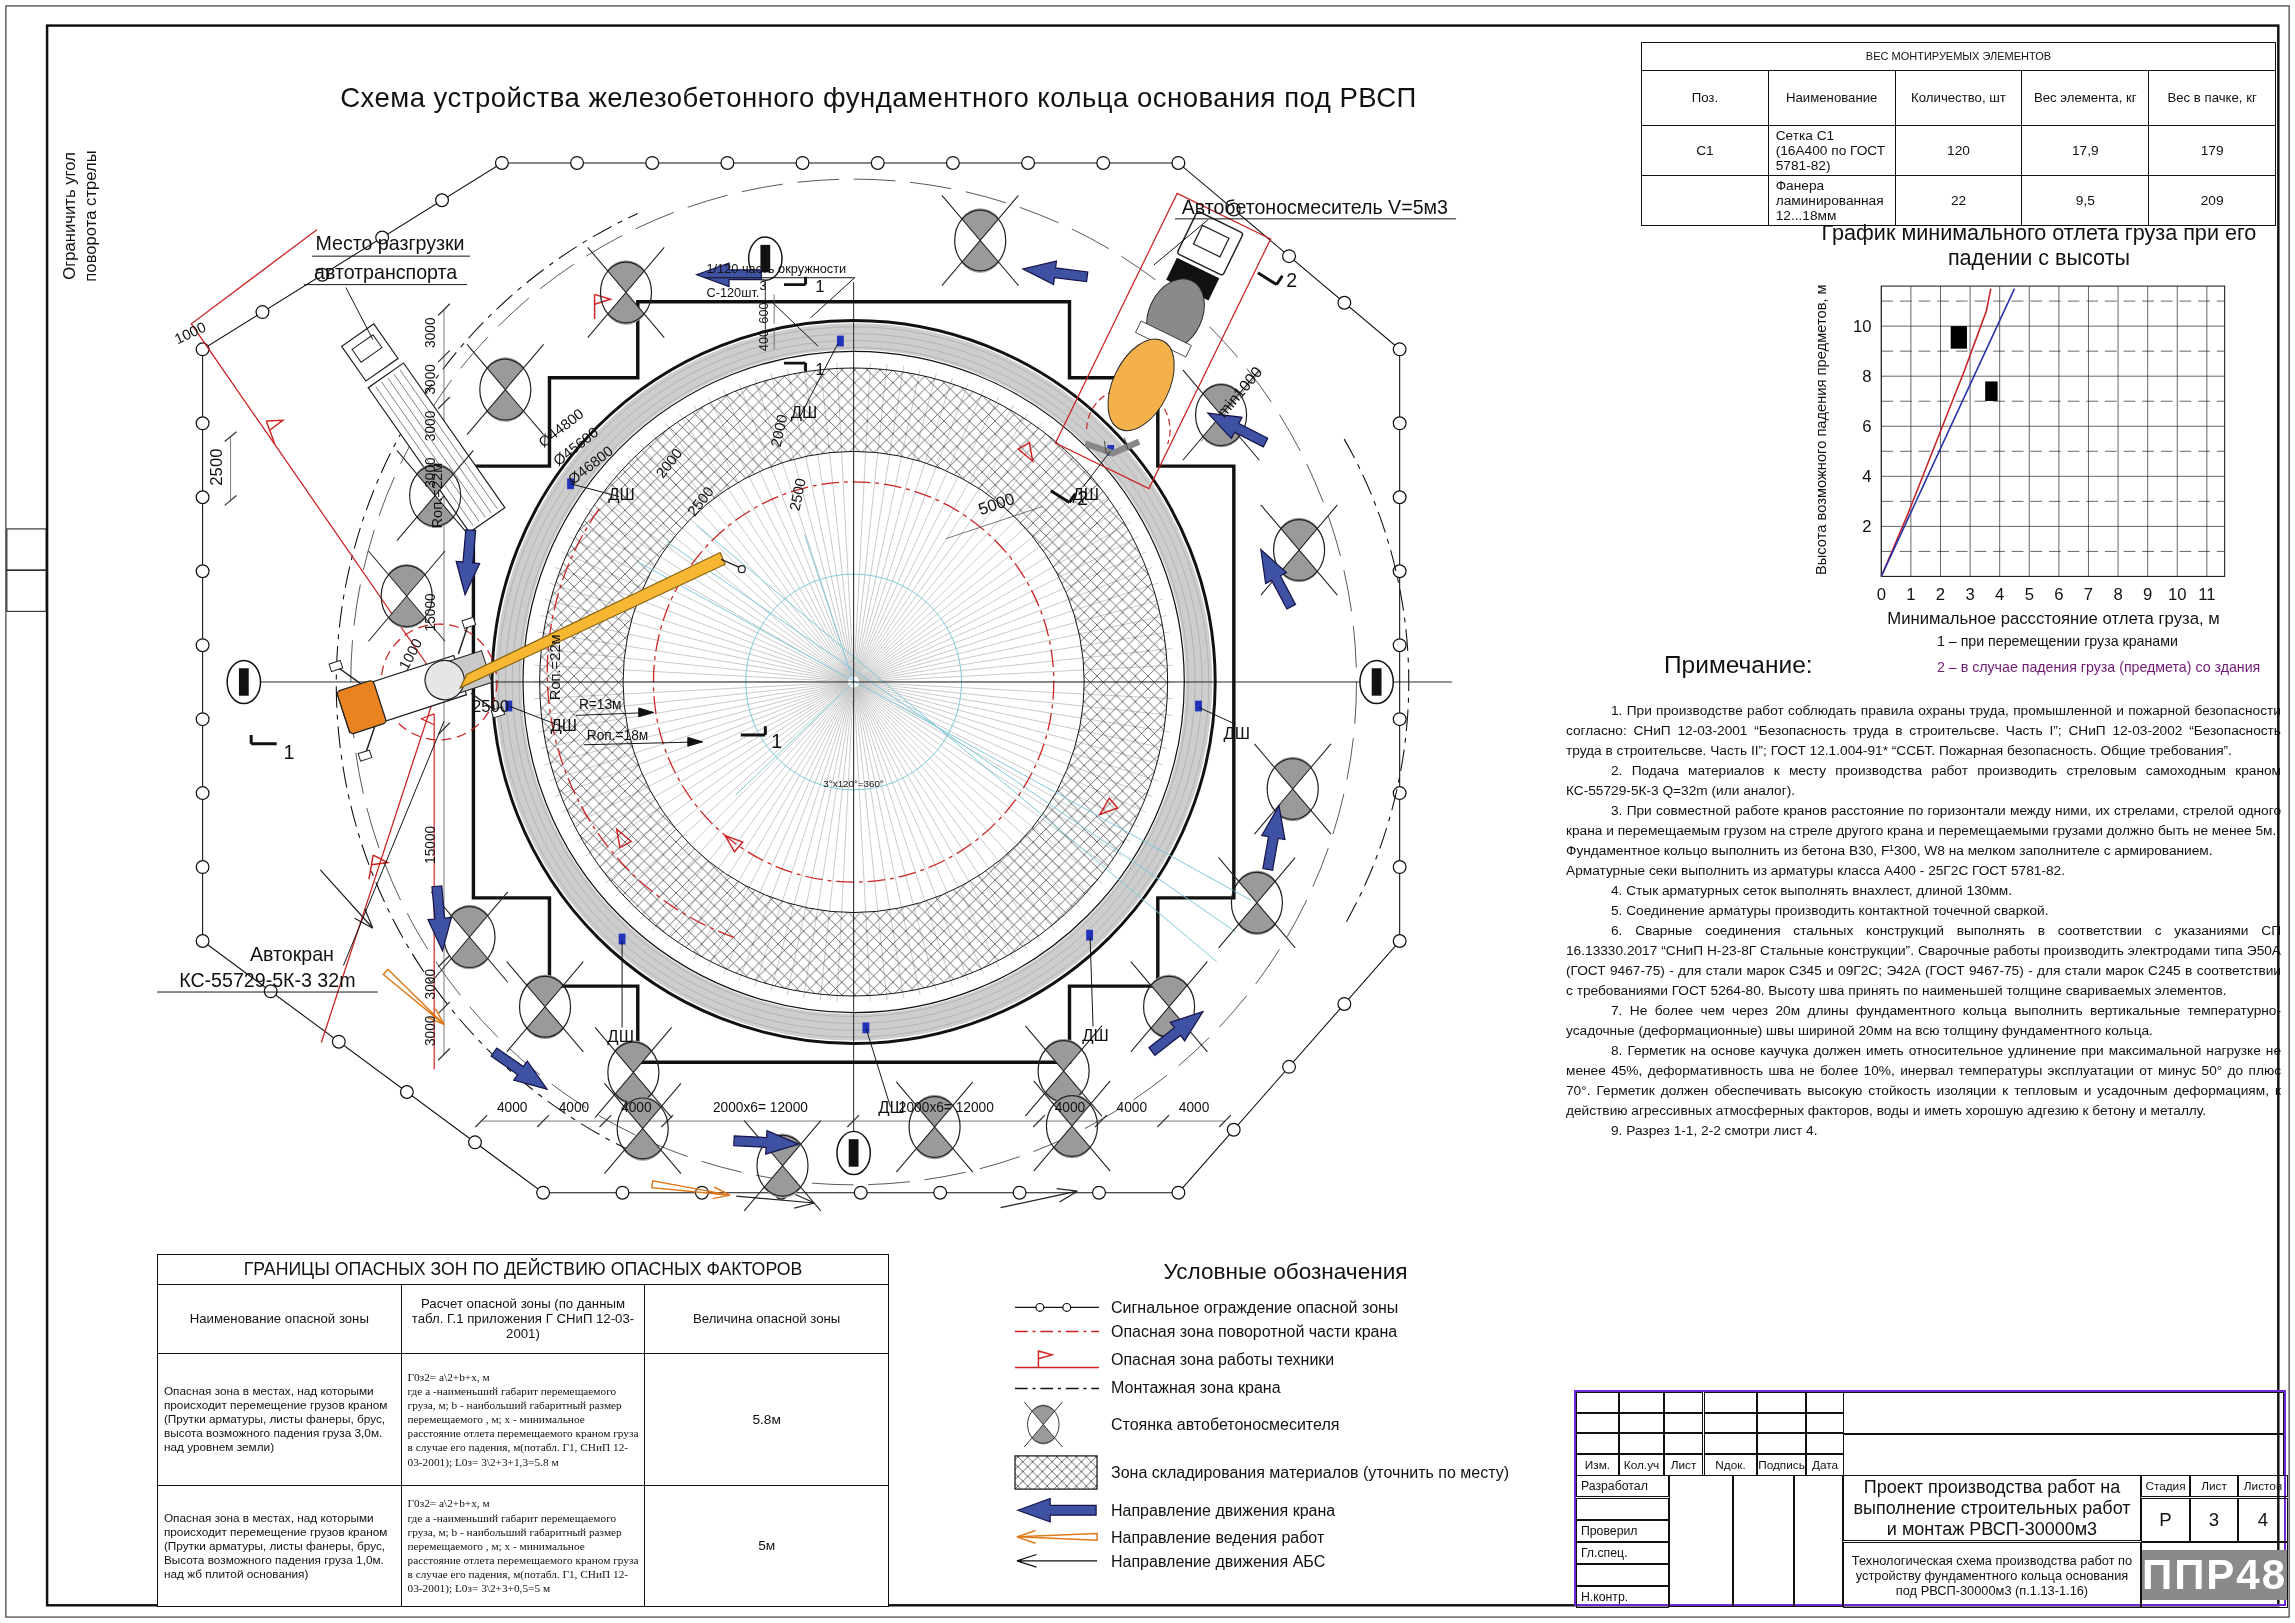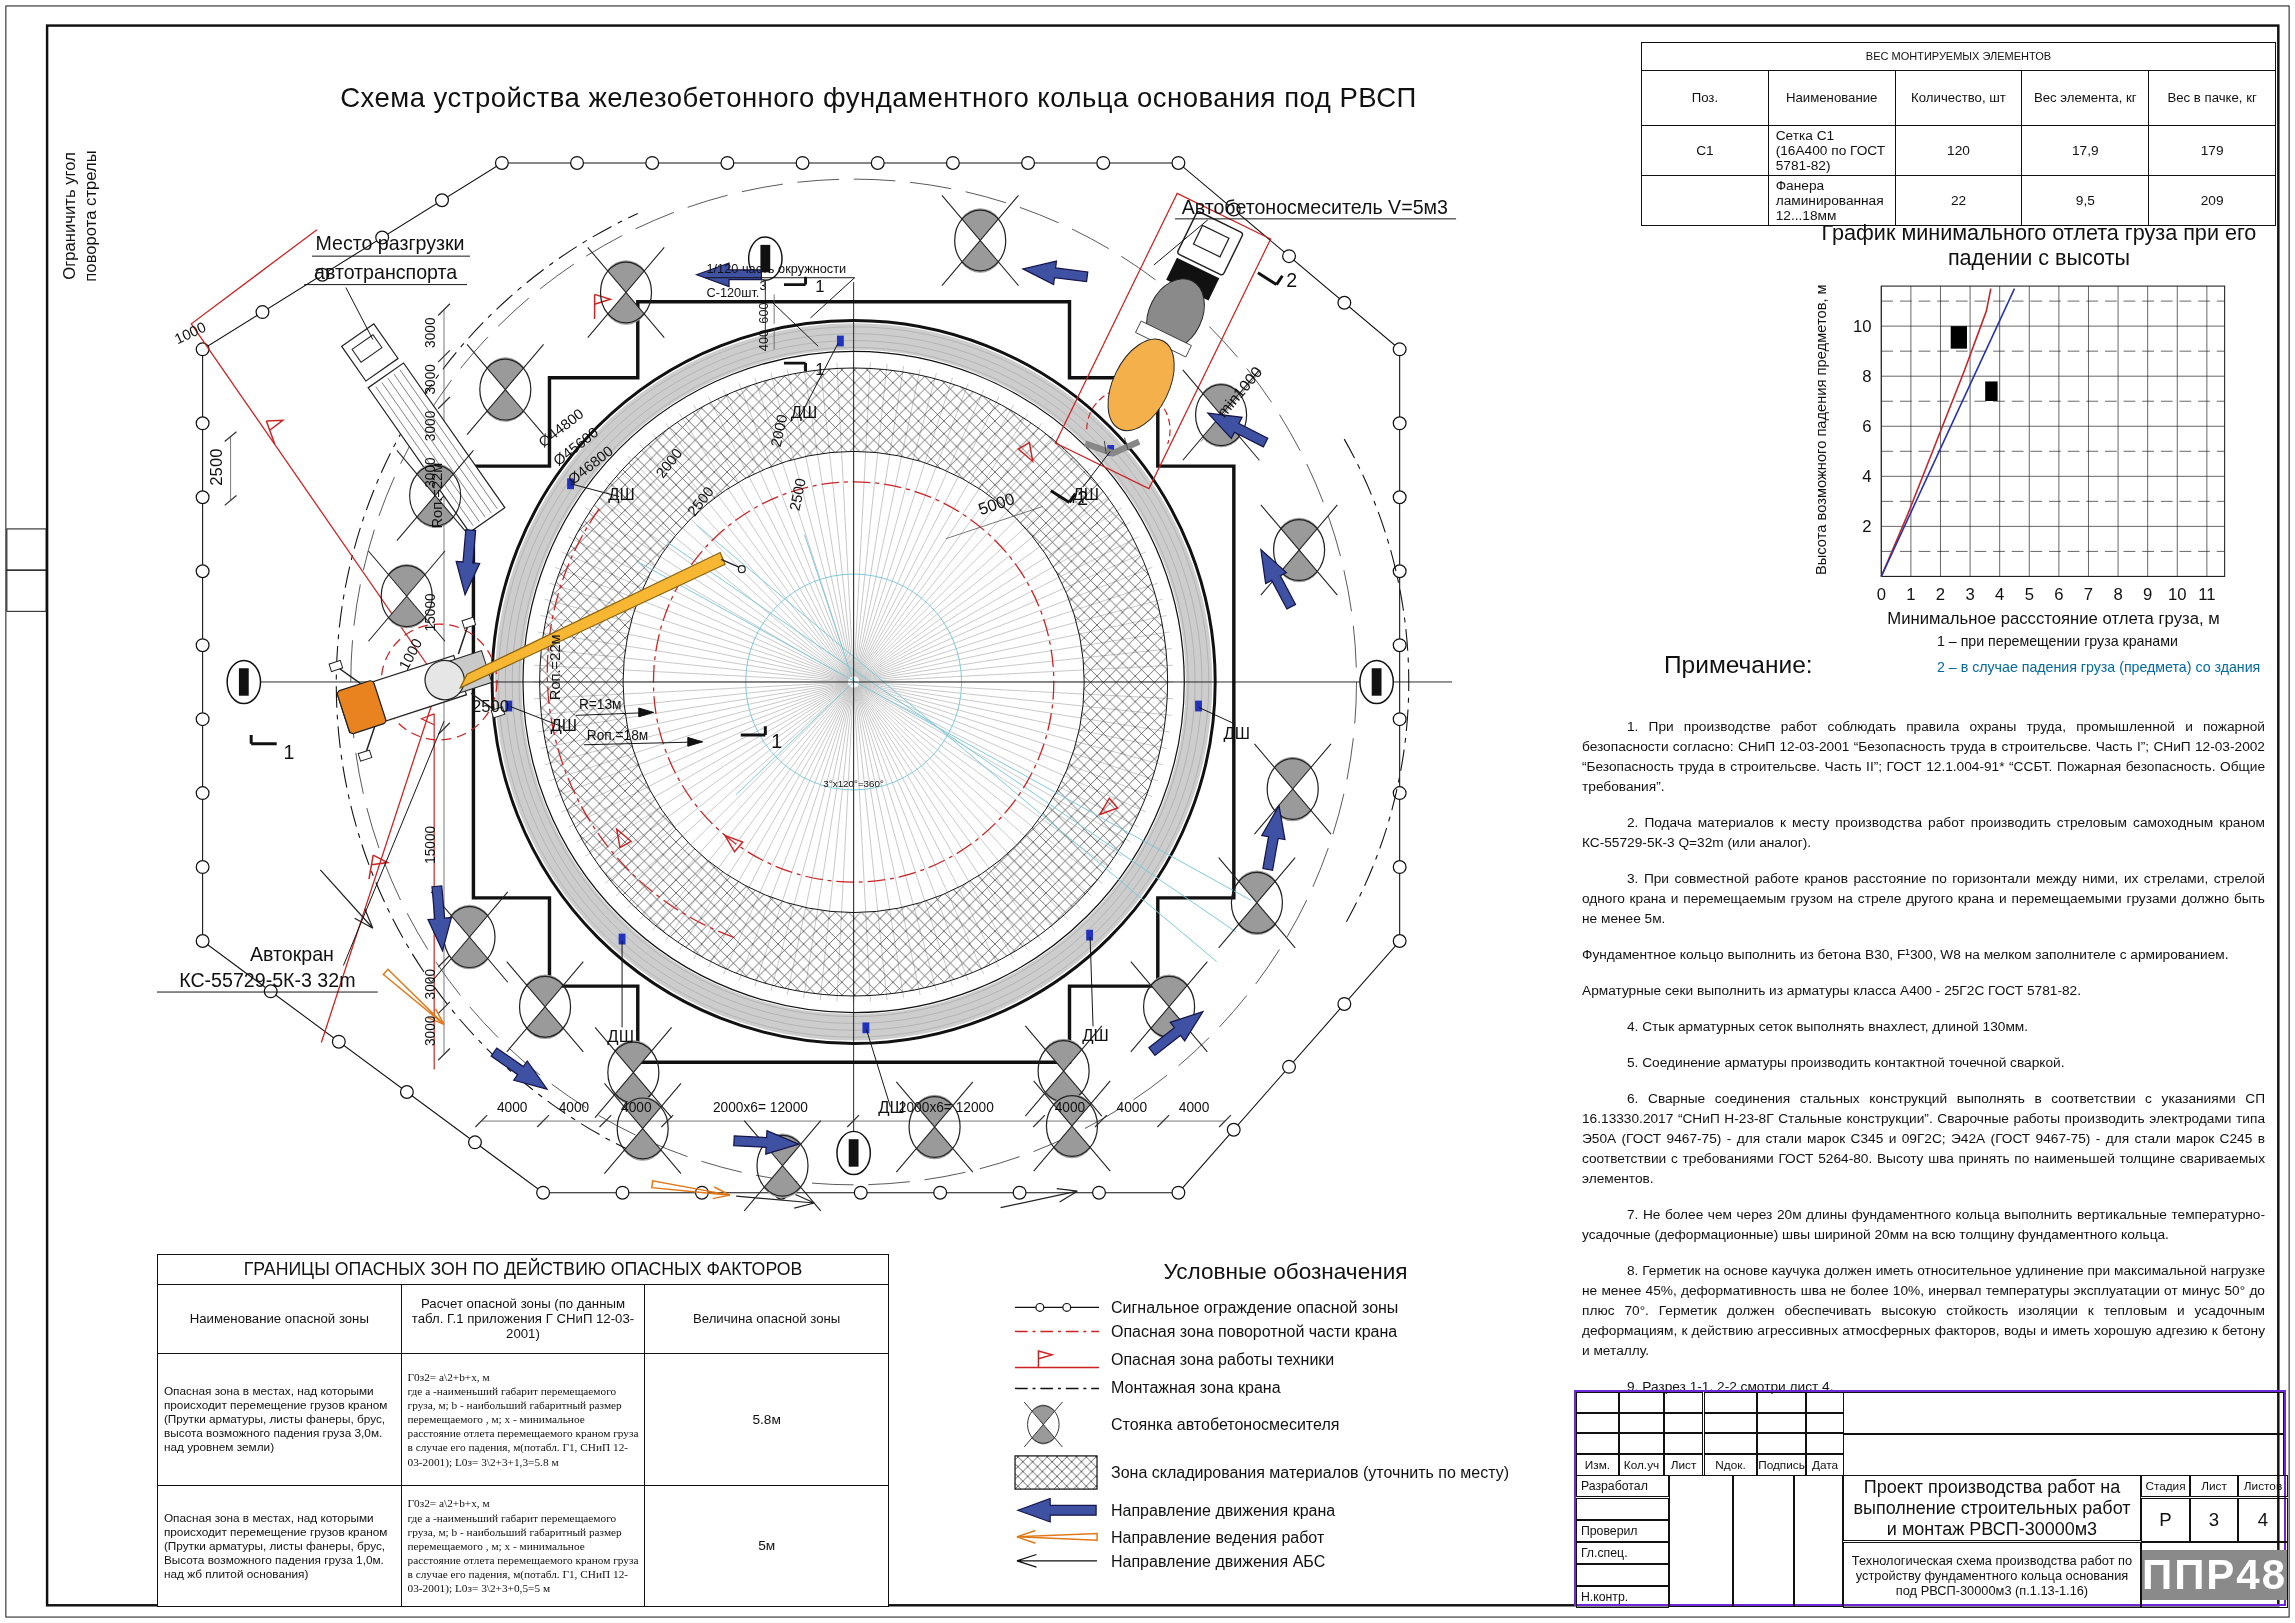--- a/index.html
+++ b/index.html
@@ -16,25 +16,25 @@
   .wtab{left:1641px;top:42px;width:635px;}
   .wtab .t-title{font-size:11px;height:27.5px;font-weight:normal;}
   .wtab th{font-size:13.2px;font-weight:normal;height:55px;padding:2px;}
   .wtab td{font-size:13.7px;height:44px;padding:2px 6.9px;text-align:center;}
   .wtab td.nm{text-align:left;}
   
   .chart-title{left:1796px;top:220px;width:486px;text-align:center;font-size:21.6px;line-height:1.18;color:#111;}
   .ylab{left:1813px;top:278px;height:304px;width:20.6px;writing-mode:vertical-rl;transform:rotate(180deg);text-align:center;font-size:14.7px;color:#111;}
   .xlab{left:1850px;top:609px;width:407px;text-align:center;font-size:16.7px;color:#111;}
   .cleg1{left:1937px;top:633px;font-size:14.2px;color:#111;}
-  .cleg2{left:1937px;top:659px;font-size:14.2px;color:#0369a1;}
+  .cleg2{left:1937px;top:659px;font-size:14.2px;color:#701a75;}
   .note-head{left:1664px;top:651px;font-size:24.5px;color:#111;}
   
   .notes{left:1566px;top:701px;width:715px;font-size:13.7px;line-height:1.46;color:#111;text-align:justify;}
-  .notes p{margin:16px;}
+  .notes p{margin:0;}
   .notes p.ind{text-indent:45px;}
   
   .htab{left:157px;top:1254px;width:732px;}
   .htab .t-title{font-size:17.7px;text-align:center;height:28.5px;font-weight:normal;}
   .htab th{font-size:13.2px;font-weight:normal;padding:2.9px;}
   .htab td{font-size:11.8px;padding:3.9px 5.9px;vertical-align:middle;}
   .htab td.frm{font-size:11.3px;line-height:1.25;white-space:pre-line;font-family:Liberation Serif, serif;}
   .htab td.val{text-align:center;font-size:13.7px;}
   
   .legend{left:1013px;top:1259px;width:545px;color:#111;}

